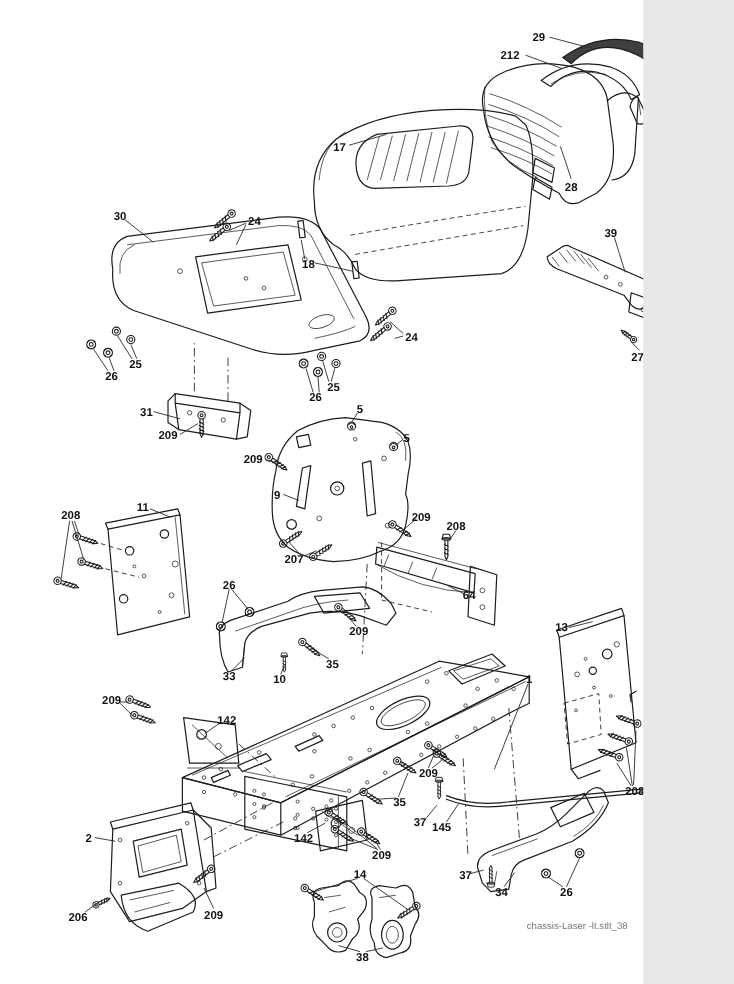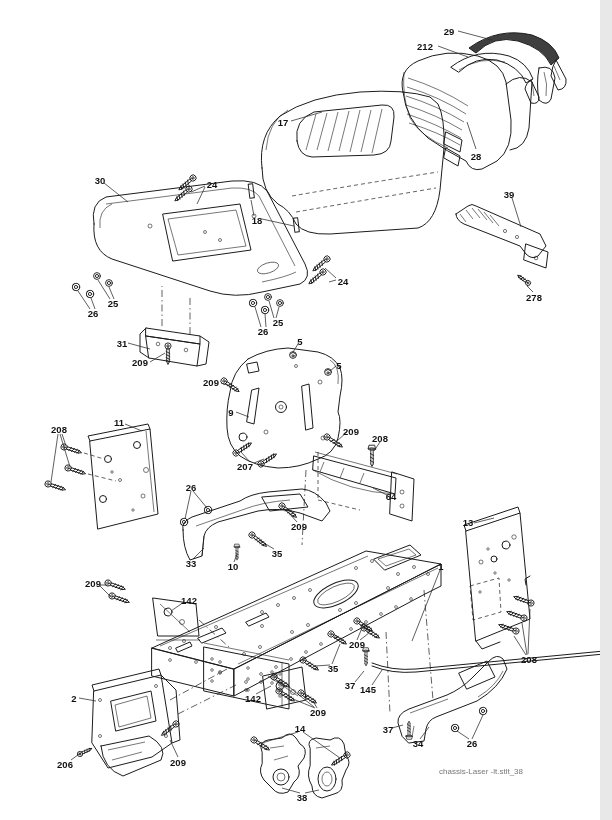--- a/index.html
+++ b/index.html
@@ -1,16 +1,16 @@
 <!DOCTYPE html>
 <html><head>
 <meta charset="utf-8">
 <style>
   html,body{margin:0;padding:0;background:#e8e8e8}
-  .page{position:relative;width:600px;height:820px;background:#ffffff;overflow:hidden;
+  .page{position:relative;width:536px;height:820px;background:#ffffff;overflow:hidden;
         font-family:"Liberation Sans",sans-serif}
   svg{position:absolute;left:0;top:0}
   .part{fill:none;stroke:#1c1c1c;stroke-width:1;stroke-linejoin:round;stroke-linecap:round}
   .thin{fill:none;stroke:#1c1c1c;stroke-width:.6}
   .dark{fill:#3f3f3f;stroke:#1c1c1c;stroke-width:1}
   .dash{fill:none;stroke:#1c1c1c;stroke-width:.7;stroke-dasharray:4 3}
   .dashdot{fill:none;stroke:#1c1c1c;stroke-width:.7;stroke-dasharray:7 3 1.5 3}
   .leader{fill:none;stroke:#2a2a2a;stroke-width:.75}
   .hw{fill:none;stroke:#1c1c1c;stroke-width:.9;stroke-linejoin:round;stroke-linecap:round}
   .lbl{font:bold 9.5px "Liberation Sans",sans-serif;fill:#111111}

